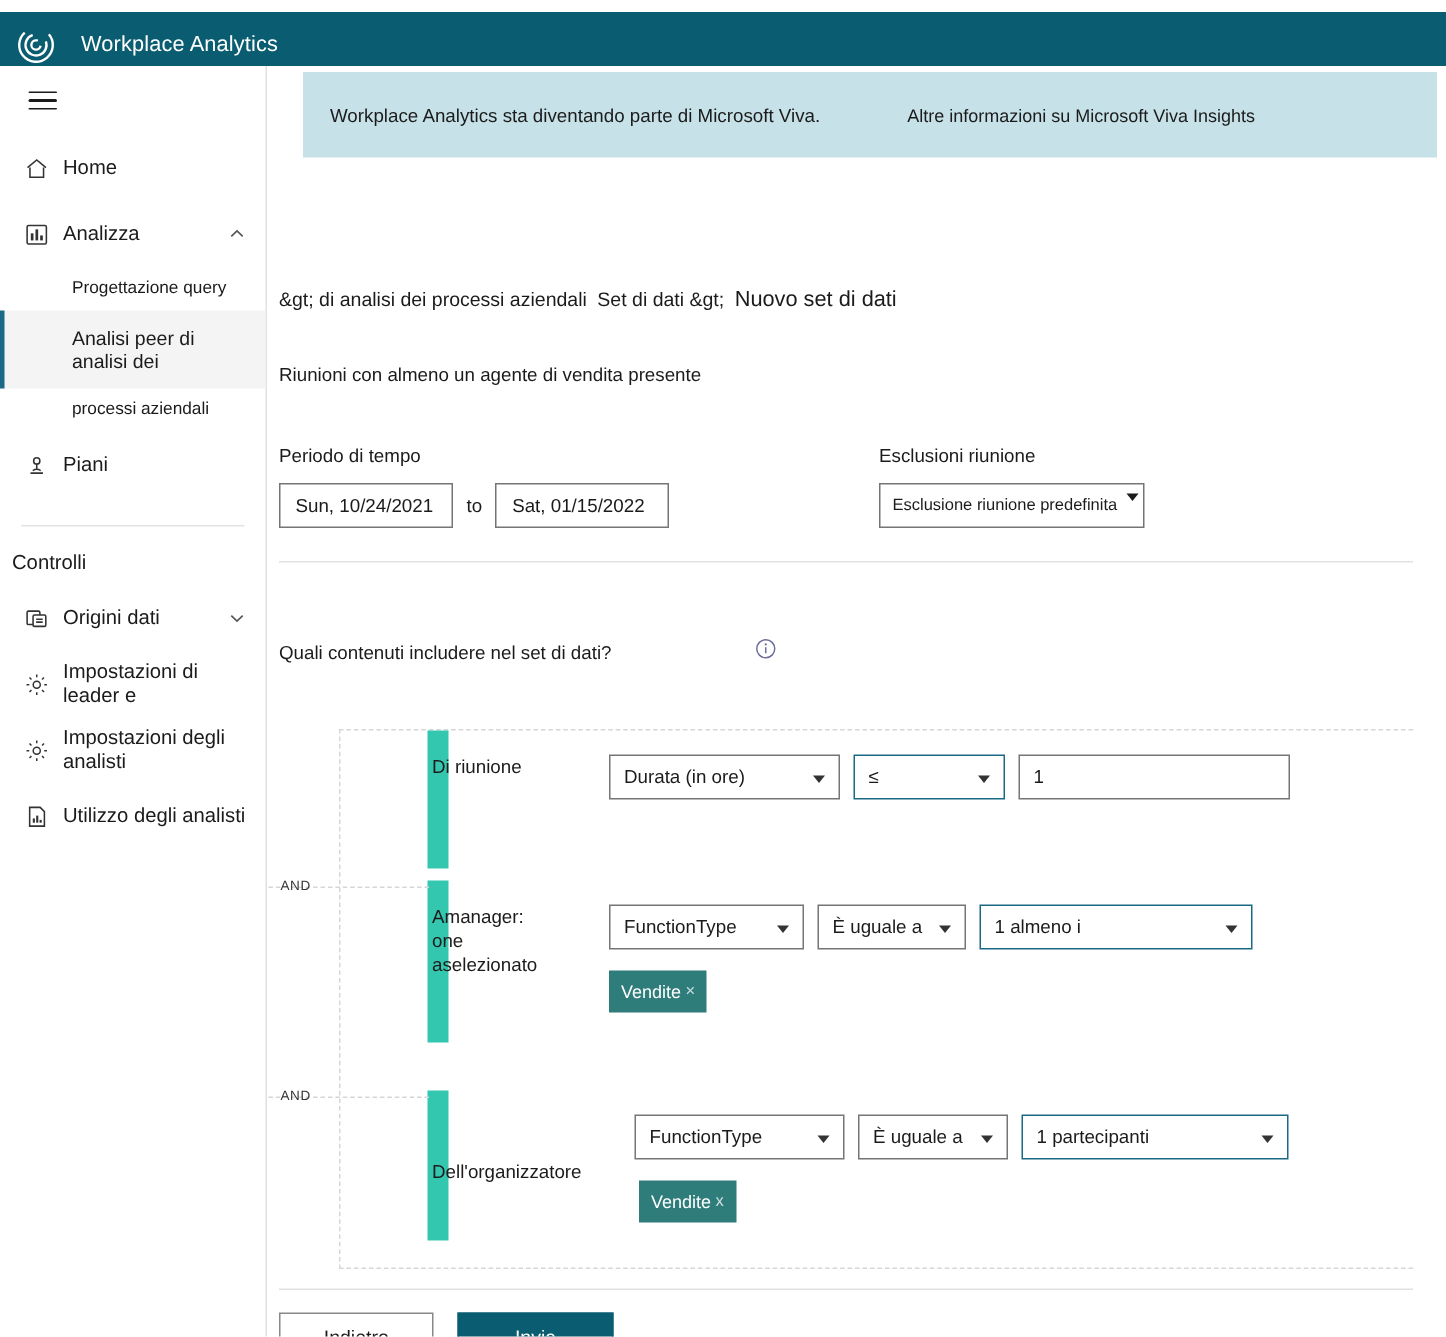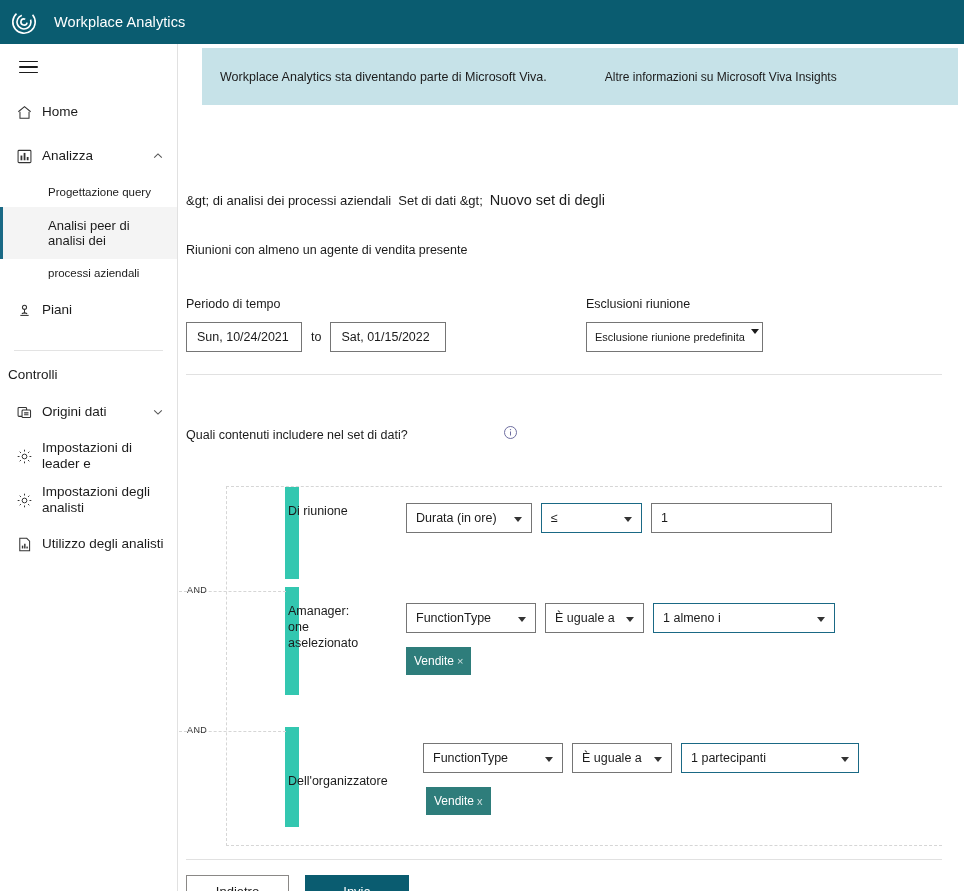--- a/index.html
+++ b/index.html
@@ -7,21 +7,21 @@
     margin: 0; padding: 0;
     width: 964px; height: 891px;
     overflow: hidden;
     background: #ffffff;
     font-family: "Liberation Sans", sans-serif;
     -webkit-font-smoothing: antialiased;
   }
 
   
   .app-header {
-    position: absolute; top: 0; left: 0;
+    position: absolute; top: 8px; left: 0;
     width: 964px; height: 44px;
     background: #0a5c70;
     display: flex; align-items: center;
     color: #ffffff;
   }
   .logo-wrap {
     width: 48px; height: 44px;
     display: flex; align-items: center; justify-content: center;
   }
   .app-title {
@@ -381,21 +381,21 @@
 <div class="main">
 
   <div class="viva-banner">
     <span class="txt">Workplace Analytics sta diventando parte di Microsoft Viva.</span>
     <span class="lnk">Altre informazioni su Microsoft Viva Insights</span>
   </div>
 
   <div class="breadcrumb">
     <span class="crumb">&amp;gt; di analisi dei processi aziendali</span>
     <span class="crumb">Set di dati &amp;gt;</span>
-    <span class="crumb last">Nuovo set di degli</span>
+    <span class="crumb last">Nuovo set di dati</span>
   </div>
 
   <div class="page-subtitle">Riunioni con almeno un agente di vendita presente</div>
 
   <div class="period-block">
     <div class="field-label">Periodo di tempo</div>
     <div class="period-row">
       <div class="date-box">Sun, 10/24/2021</div>
       <span class="to-word">to</span>
       <div class="date-box">Sat, 01/15/2022</div>
@@ -422,21 +422,21 @@
   </div>
 
   <div class="filter-group">
 
     <div class="filter-row">
       <div class="accent-bar"></div>
       <div class="row-body">
         <div class="row-label">Di riunione</div>
         <div class="row-controls">
           <div class="ctl-line">
-            <div class="sel" style="width:126px">
+            <div class="sel" style="width:154px">
               <span>Durata (in ore)</span>
               <span class="caret"></span>
             </div>
             <div class="sel focused" style="width:101px">
               <span>≤</span>
               <span class="caret"></span>
             </div>
             <div class="txtbox" style="width:181px">1</div>
           </div>
         </div>

